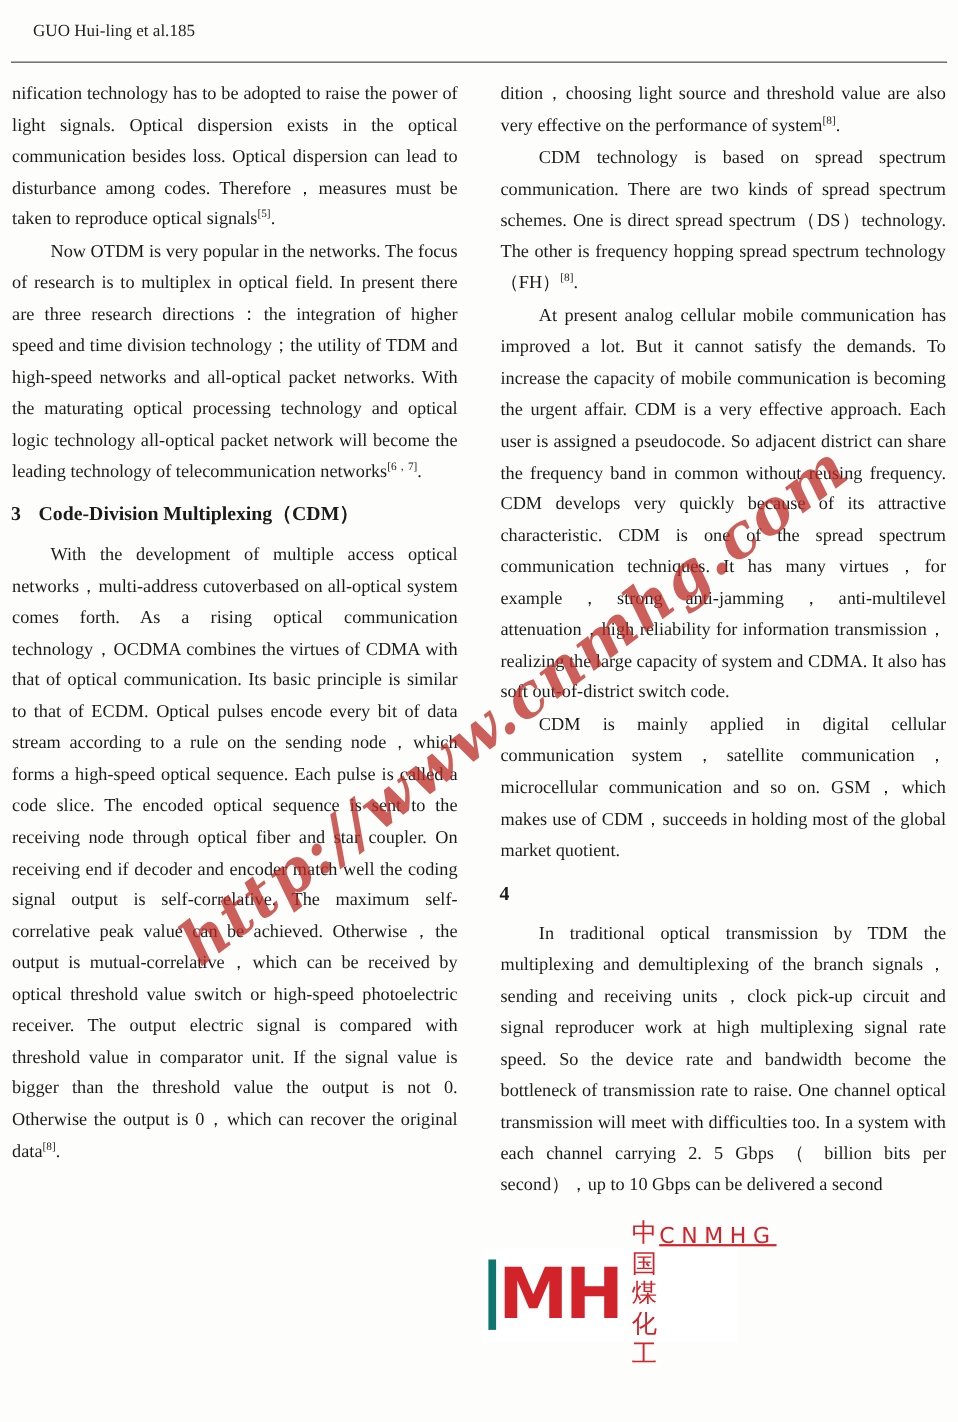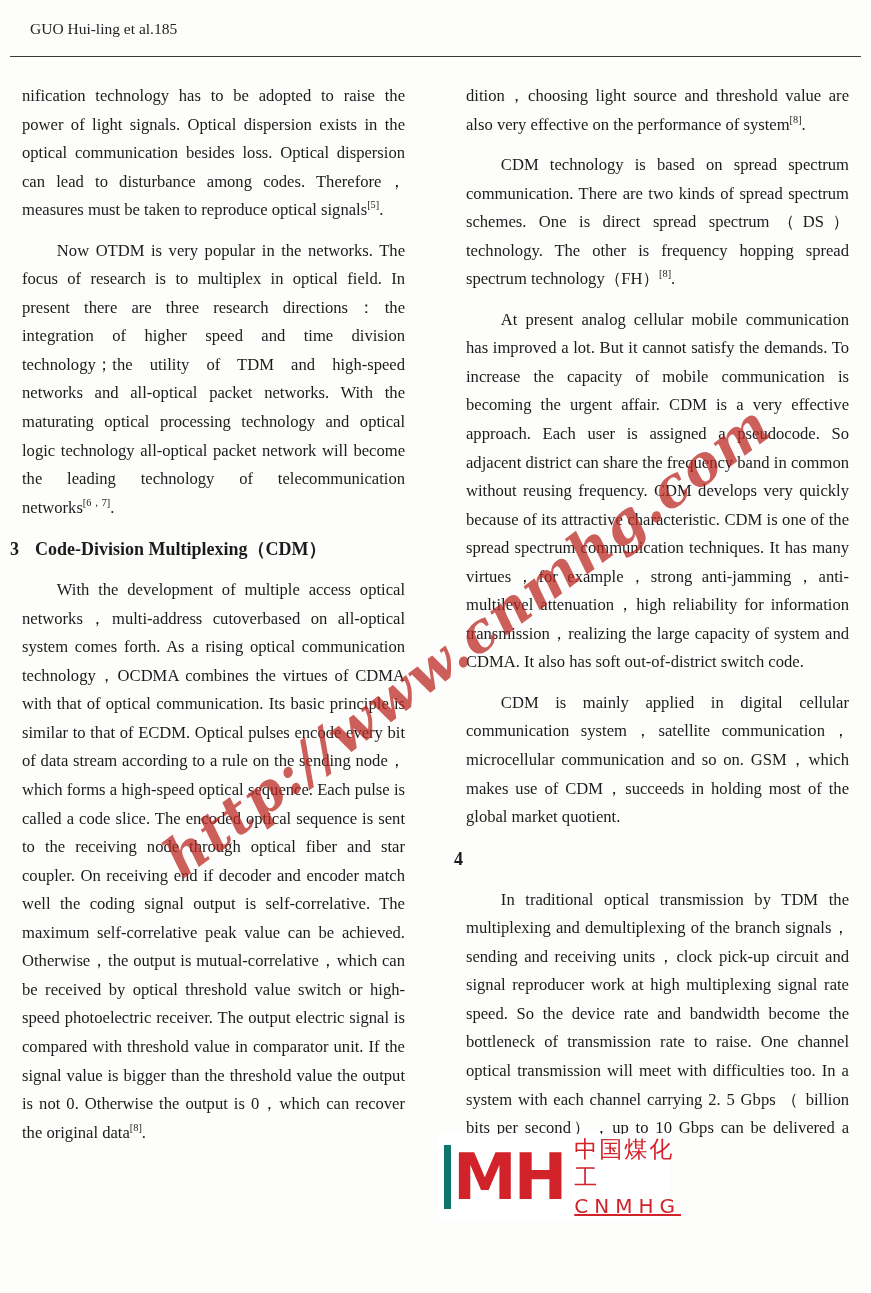--- a/index.html
+++ b/index.html
@@ -20,21 +20,21 @@
     border-top:1.4px solid #3a3a3a;
   }
   .columns {
     position:absolute; top:70px; left:10px; width:851px;
     display:flex; gap:37px;
   }
   .col {
     width:407px; font-size:16.6px; line-height:28.55px;
     text-align:justify;
   }
-  .col p { margin:12px; text-indent:2.1em; }
+  .col p { margin:1px; text-indent:2.1em; }
   .col p.cont { text-indent:0; }
   .col h2 {
     margin:9px 0 8px; font-size:18px; font-weight:bold;
     display:flex; gap:16px; line-height:30px;
   }
   sup { font-size:0.62em; line-height:0; vertical-align:super; }
   .watermark {
     position:absolute; left:92px; top:608px; width:750px;
     text-align:center; transform:rotate(-37deg);
     font-family:"DejaVu Serif", serif; font-style:italic; font-weight:bold;
@@ -46,21 +46,21 @@
     position:absolute; left:438px; top:1134px; width:232px; height:86px;
     background:#ffffff; z-index:6;
     display:flex; align-items:center; gap:10px; padding:2px 6px;
     box-sizing:border-box;
   }
   .logo-mark {
     color:#d2232a; font-family:"DejaVu Sans", sans-serif;
     font-weight:bold; font-size:64px; line-height:1; letter-spacing:-3px;
     border-left:7px solid #0f766e; padding-left:2px;
   }
-  .logo-text { display:flex; flex-direction:column; }
+  .logo-text { display:flex; flex-direction:row; }
   .logo-text .cn {
     color:#d2232a; font-family:"DejaVu Sans", sans-serif;
     font-size:23px; letter-spacing:2px; line-height:1.2;
   }
   .logo-text .latin {
     color:#d2232a; font-family:"DejaVu Sans", sans-serif;
     font-size:20px; letter-spacing:6px; line-height:1.2; margin-top:3px;text-decoration:underline;
   }
 </style>
 </head>

